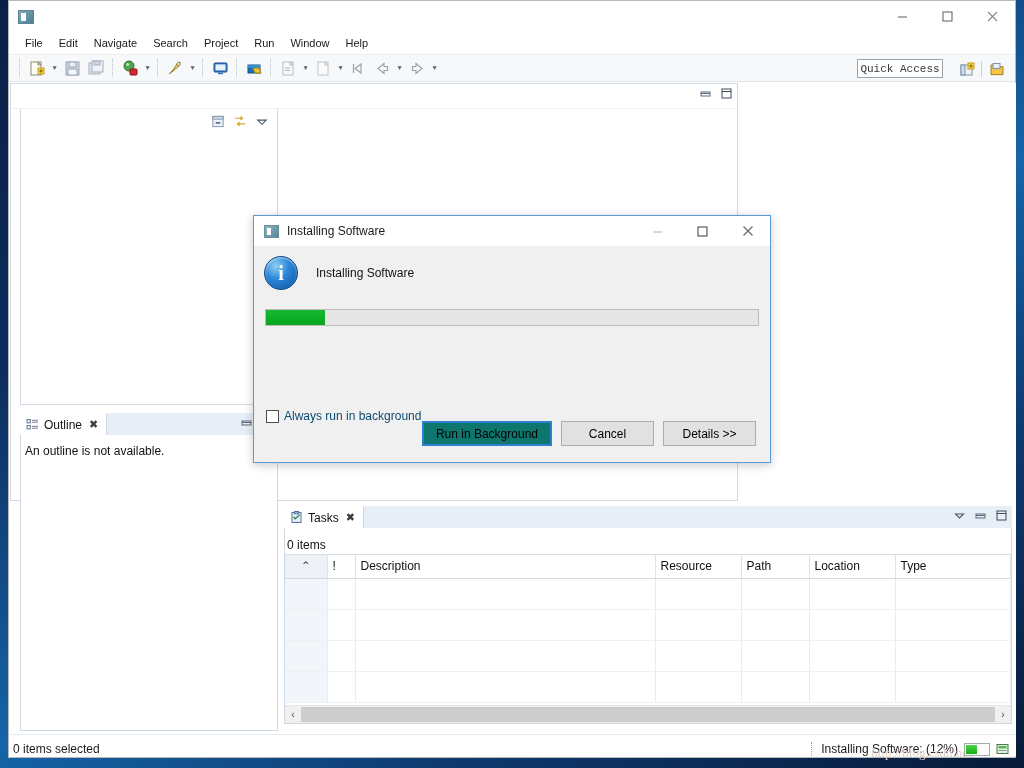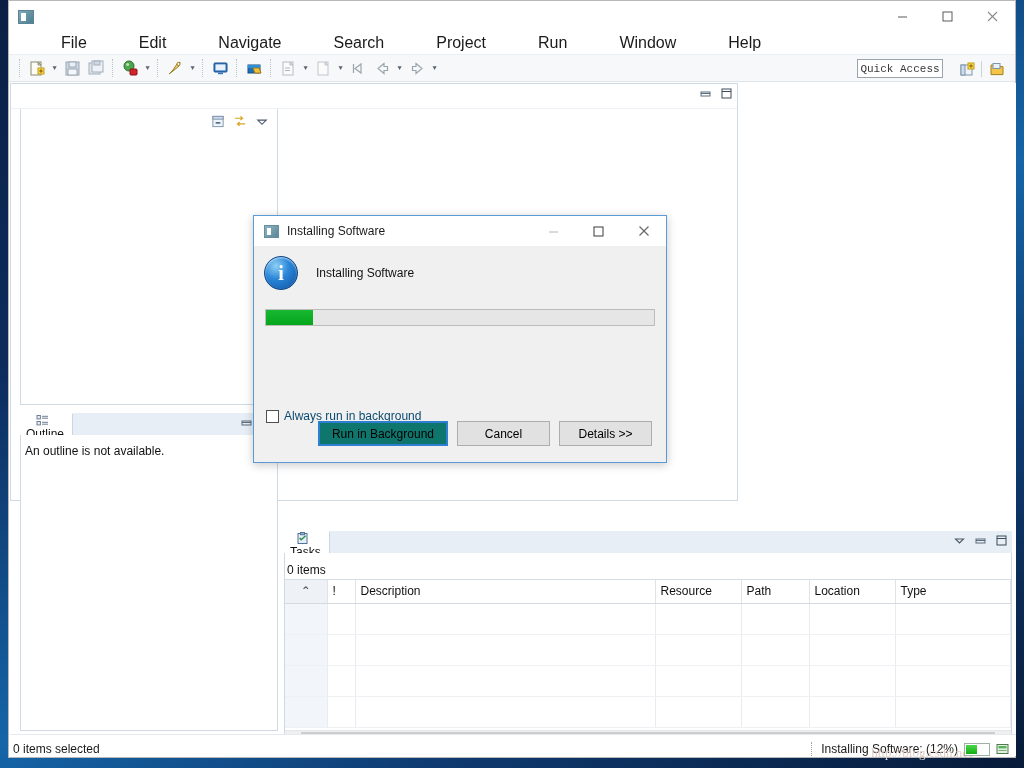--- a/index.html
+++ b/index.html
@@ -65,24 +65,23 @@
   
   #menu-bar {
     height: 22px;
     display: flex;
     align-items: center;
     padding-left: 8px;
     background: #ffffff;
   }
   .menu-item {
     padding: 2px 8px;
-    font-size: 16px;
+    font-size: 11px;
     color: #1a1a1a;
     white-space: nowrap;
-    margin-left: 36px;
   }
   
   #toolbar {
     height: 28px;
     background: #f6f8fa;
     border-top: 1px solid #eceff2;
     border-bottom: 1px solid #dfe5ea;
     display: flex;
     align-items: center;
     padding-left: 6px;
@@ -144,21 +143,20 @@
     height: 22px;
     display: flex; align-items: center;
     padding: 0 8px 0 6px;
     background: #ffffff;
     border-top: 1px solid #ffffff;
     border-right: 1px solid #c7d6e8;
     font-size: 12px;
     color: #111;
     white-space: nowrap;
     box-sizing: border-box;
-    flex-direction: column;
   }
   .part-tab .tab-ico { margin-right: 5px; display:flex; }
   .tab-close {
     margin-left: 7px;
     font-size: 11px;
     color: #3b3b3b;
   }
   .part-tb {
     position: absolute; right: 4px; top: 2px;
     display: flex; align-items: center; gap: 7px;
@@ -193,21 +191,21 @@
   
   #editor-area { left: 274px; top: 4px; width: 728px; height: 418px;
      background:#fff; border:1px solid #cfd9e4; box-sizing:border-box; }
   #editor-top {
     height: 24px;
     position: relative;
     background: #ffffff;
     border-bottom: 1px solid #eef2f6;
   }
   
-  #tasks-view { left: 274px; top: 448px; width: 728px; height: 218px; }
+  #tasks-view { left: 274px; top: 423px; width: 728px; height: 218px; }
   #tasks-count {
     padding: 10px 0 2px 2px;
     font-size: 12px;
     color: #111;
     border-bottom: 1px solid #d7dde4;
     background: #ffffff;
   }
   #tasks-table { width: 100%; border-collapse: collapse; table-layout: fixed; }
   #tasks-table th {
     font-weight: normal;
@@ -285,21 +283,21 @@
     font-size: 13px;
     color: #e2cfc8;
     font-family: "Liberation Serif", serif;
     white-space: nowrap;
     pointer-events: none;
   }
   
   #install-dialog {
     position: absolute;
     left: 253px; top: 215px;
-    width: 414px; height: 248px;
+    width: 518px; height: 248px;
     background: #f0f0f0;
     border: 1px solid #5b9bd5;
     box-shadow: 0 2px 9px rgba(0,0,0,0.22);
     box-sizing: border-box;
   }
   #dlg-titlebar {
     height: 30px;
     background: #ffffff;
     display: flex; align-items: center;
     position: relative;

